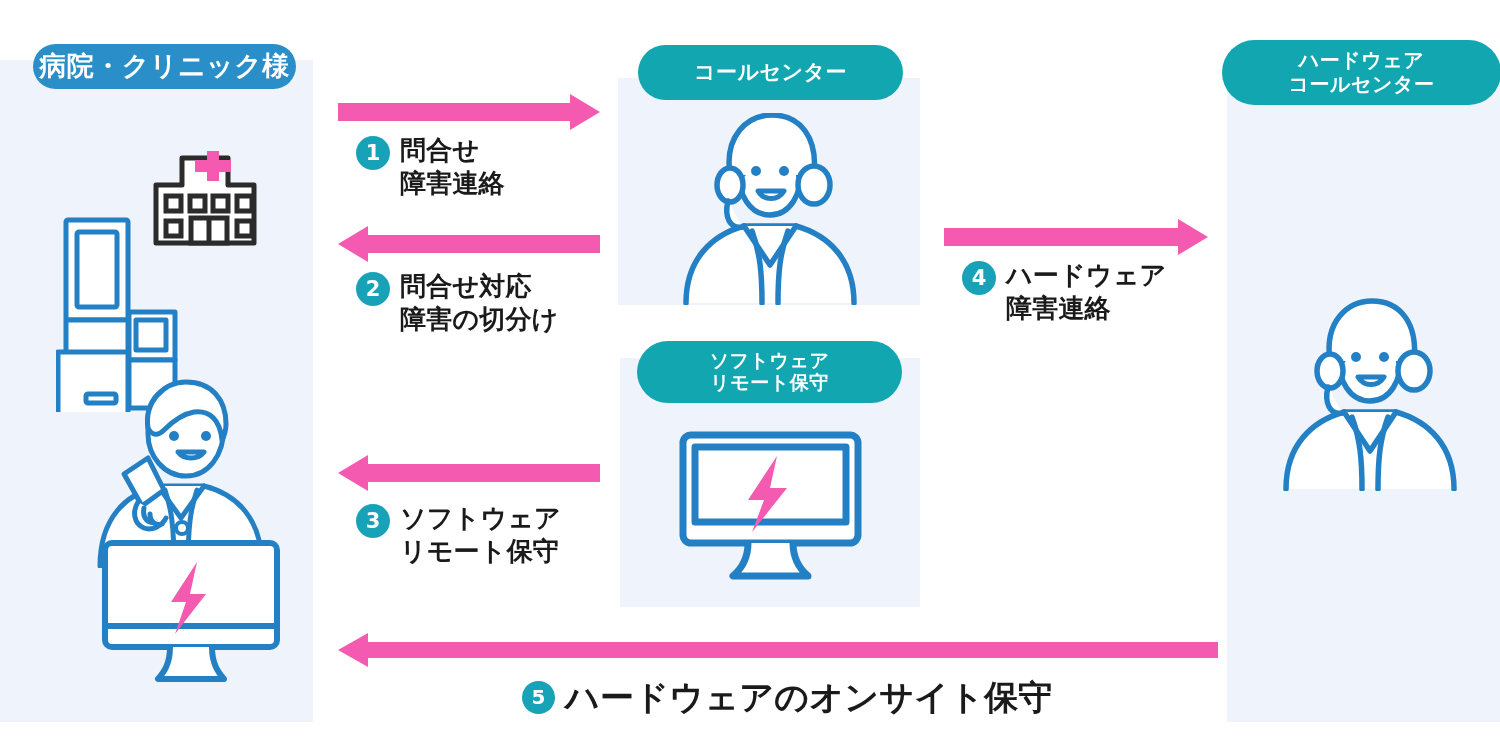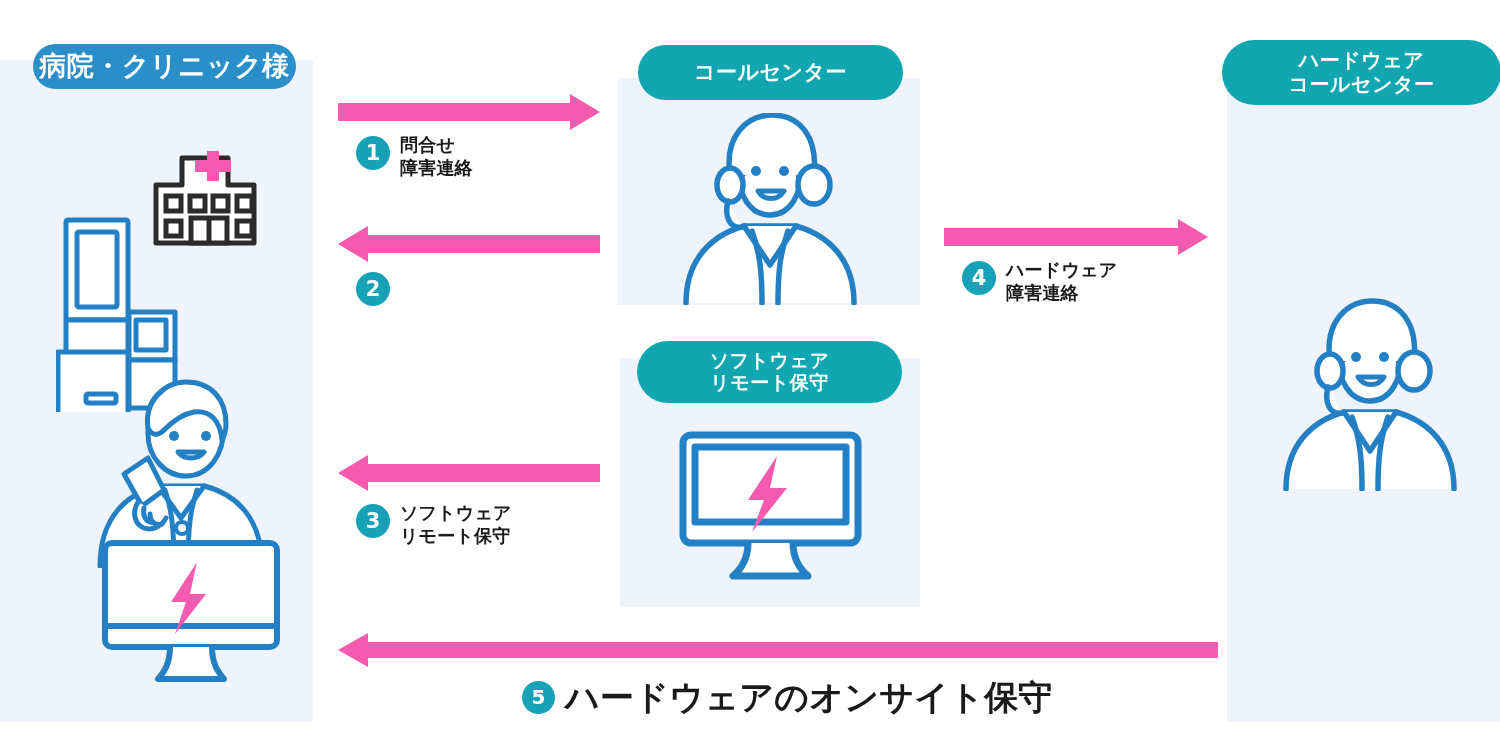--- a/index.html
+++ b/index.html
@@ -47,21 +47,21 @@
 
   
   .step{position:absolute;display:flex;align-items:flex-start;gap:10px;}
   .badge{
     flex:none;width:34px;height:34px;border-radius:50%;background:#17a2b8;
     color:#fff;font-size:21px;font-weight:700;
     display:flex;align-items:center;justify-content:center;
     font-family:"DejaVu Sans","Liberation Sans",sans-serif;
   }
   .step-text{
-    color:#1a1a1a;font-size:18px;font-weight:700;line-height:1.26;
+    color:#1a1a1a;font-size:26px;font-weight:700;line-height:1.26;
     letter-spacing:.2px;white-space:pre-line;margin-top:-2px;
   }
   #step-1{left:356px;top:136px;}
   #step-2{left:356px;top:272px;}
   #step-3{left:356px;top:504px;}
   #step-4{left:962px;top:261px;}
   #step-5{left:522px;top:676px;align-items:center;}
   #step-5 .badge{width:33px;height:33px;font-size:20px;}
   #step-5 .step-text{font-size:34px;margin-top:0;}
 
@@ -261,20 +261,22 @@
   </div>
 
   <div class="step" id="step-1">
     <div class="badge">1</div>
     <div class="step-text">問合せ
 障害連絡</div>
   </div>
 
   <div class="step" id="step-2">
     <div class="badge">2</div>
+    <div class="step-text">問合せ対応
+障害の切分け</div>
   </div>
 
   <div class="step" id="step-3">
     <div class="badge">3</div>
     <div class="step-text">ソフトウェア
 リモート保守</div>
   </div>
 
   <div class="step" id="step-4">
     <div class="badge">4</div>

